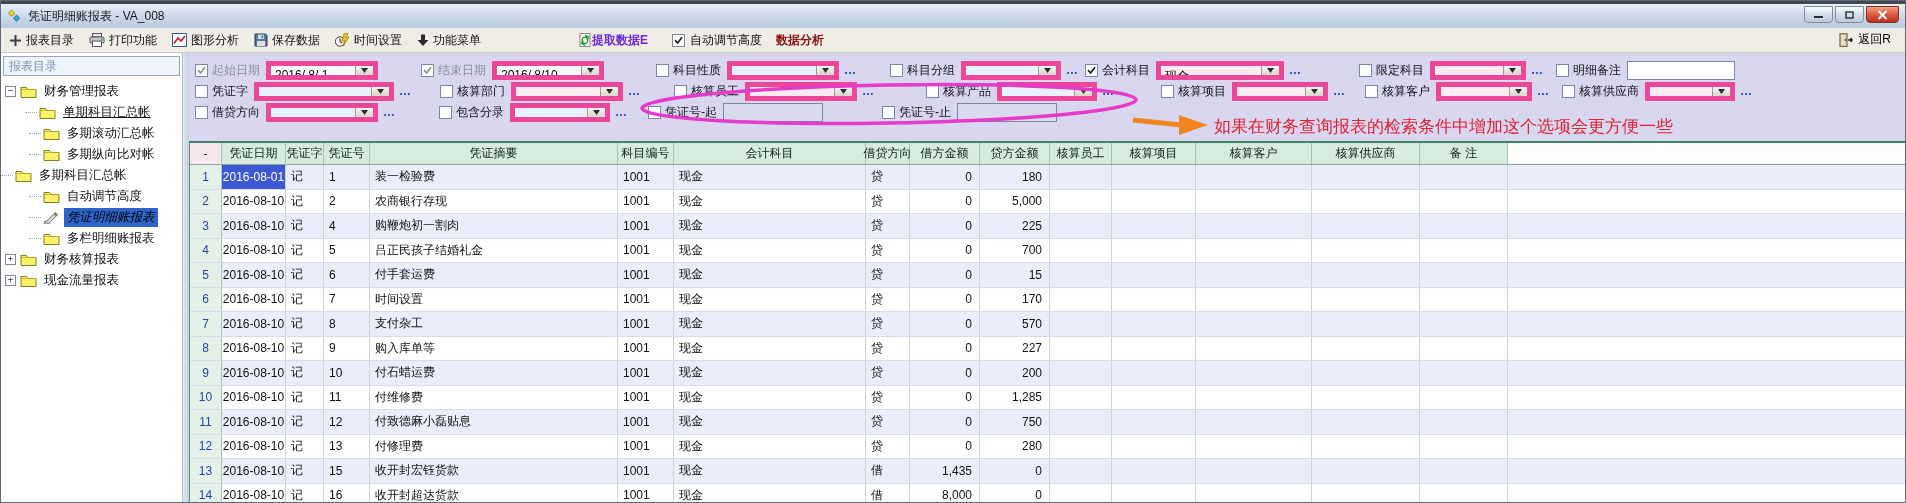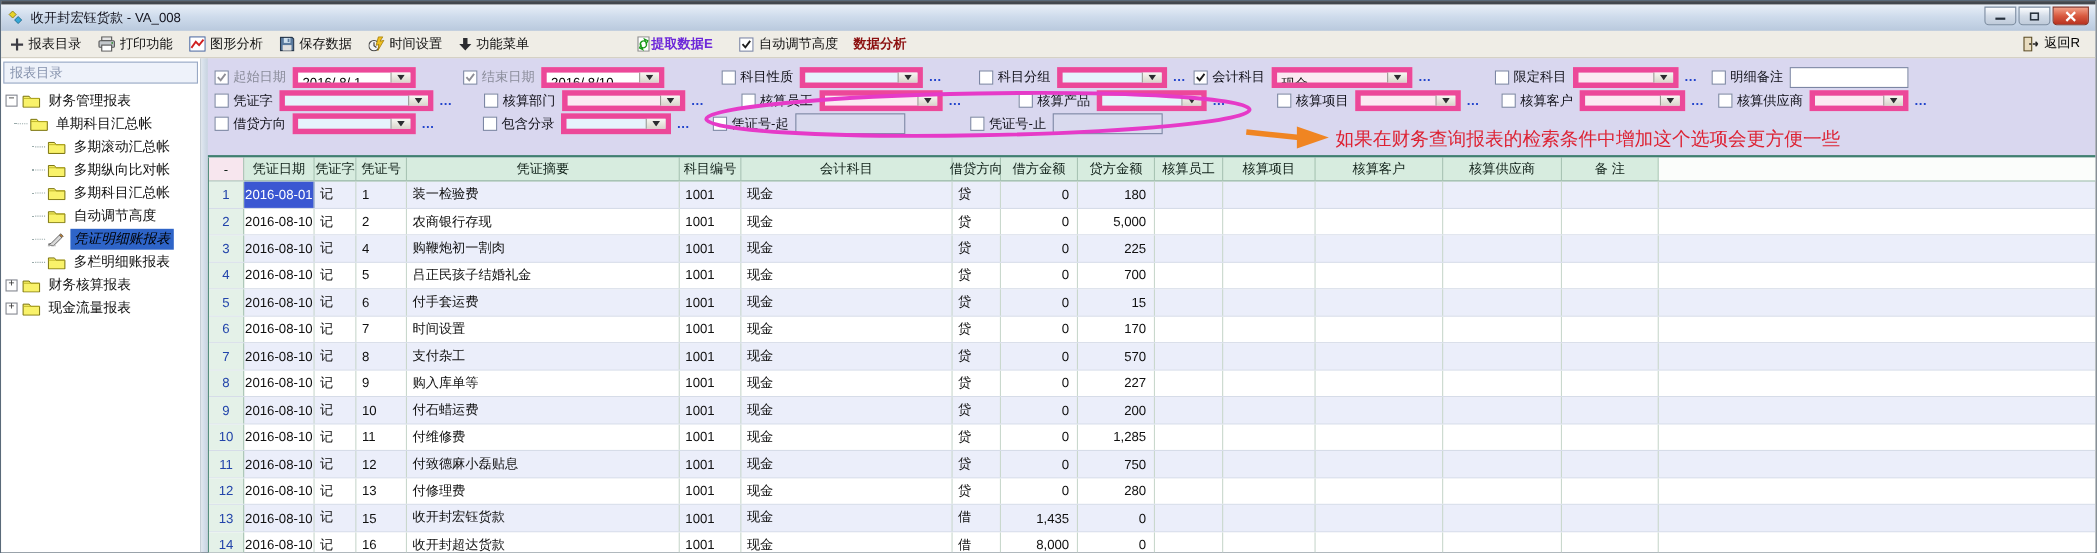--- a/index.html
+++ b/index.html
@@ -67,21 +67,21 @@
 
 <div class="window">
 
   <div class="titlebar">
     <span class="ic">
         <svg width="16" height="15" viewBox="0 0 16 15">
           <path d="M4.5 1l3.2 3.2-3.2 3.2-3.2-3.2z" fill="#e8d428" stroke="#8a7a10" stroke-width="0.8"></path>
           <path d="M9.5 6l3.2 3.2-3.2 3.2-3.2-3.2z" fill="#35a8d8" stroke="#1a6688" stroke-width="0.8"></path>
         </svg>
       </span>
-    <span class="title-text">收开封宏钰货款 - VA_008</span>
+    <span class="title-text">凭证明细账报表 - VA_008</span>
     <div class="winbtns">
       <div class="wbtn">
           <span class="ic">
             <svg width="11" height="9" viewBox="0 0 11 9">
               <rect x="1" y="6" width="9" height="2" fill="#26303c"></rect>
             </svg>
           </span>
         </div>
       <div class="wbtn">
           <span class="ic">
@@ -198,21 +198,21 @@
           <div class="tree-item" style="padding-left: 4px;">
             <span class="expander">−</span>
             <span class="ic">
               <svg width="17" height="13" viewBox="0 0 17 13">
                 <path d="M1 2.5h5.5l1.5 2H16v8H1z" fill="#f9f26a" stroke="#77700a" stroke-width="0.9"></path>
                 <path d="M1 4.5h15" stroke="#b8ae20" stroke-width="0.8"></path>
               </svg>
             </span>
             <span class="tree-label">财务管理报表</span>
           </div>
-          <div class="tree-item" style="padding-left: 12px;">
+          <div class="tree-item" style="padding-left: 24px; text-decoration: underline;">
             <span class="stub"></span>
             <span class="ic">
               <svg width="17" height="13" viewBox="0 0 17 13">
                 <path d="M1 2.5h5.5l1.5 2H16v8H1z" fill="#f9f26a" stroke="#77700a" stroke-width="0.9"></path>
                 <path d="M1 4.5h15" stroke="#b8ae20" stroke-width="0.8"></path>
               </svg>
             </span>
             <span class="tree-label">单期科目汇总帐</span>
           </div>
           <div class="tree-item" style="padding-left: 28px;">
@@ -228,21 +228,21 @@
           <div class="tree-item" style="padding-left: 28px;">
             <span class="stub"></span>
             <span class="ic">
               <svg width="17" height="13" viewBox="0 0 17 13">
                 <path d="M1 2.5h5.5l1.5 2H16v8H1z" fill="#f9f26a" stroke="#77700a" stroke-width="0.9"></path>
                 <path d="M1 4.5h15" stroke="#b8ae20" stroke-width="0.8"></path>
               </svg>
             </span>
             <span class="tree-label">多期纵向比对帐</span>
           </div>
-          <div class="tree-item" style="padding-left: 28px;">
+          <div class="tree-item" style="">
             <span class="stub"></span>
             <span class="ic">
               <svg width="17" height="13" viewBox="0 0 17 13">
                 <path d="M1 2.5h5.5l1.5 2H16v8H1z" fill="#f9f26a" stroke="#77700a" stroke-width="0.9"></path>
                 <path d="M1 4.5h15" stroke="#b8ae20" stroke-width="0.8"></path>
               </svg>
             </span>
             <span class="tree-label">多期科目汇总帐</span>
           </div>
           <div class="tree-item" style="padding-left: 28px;">

